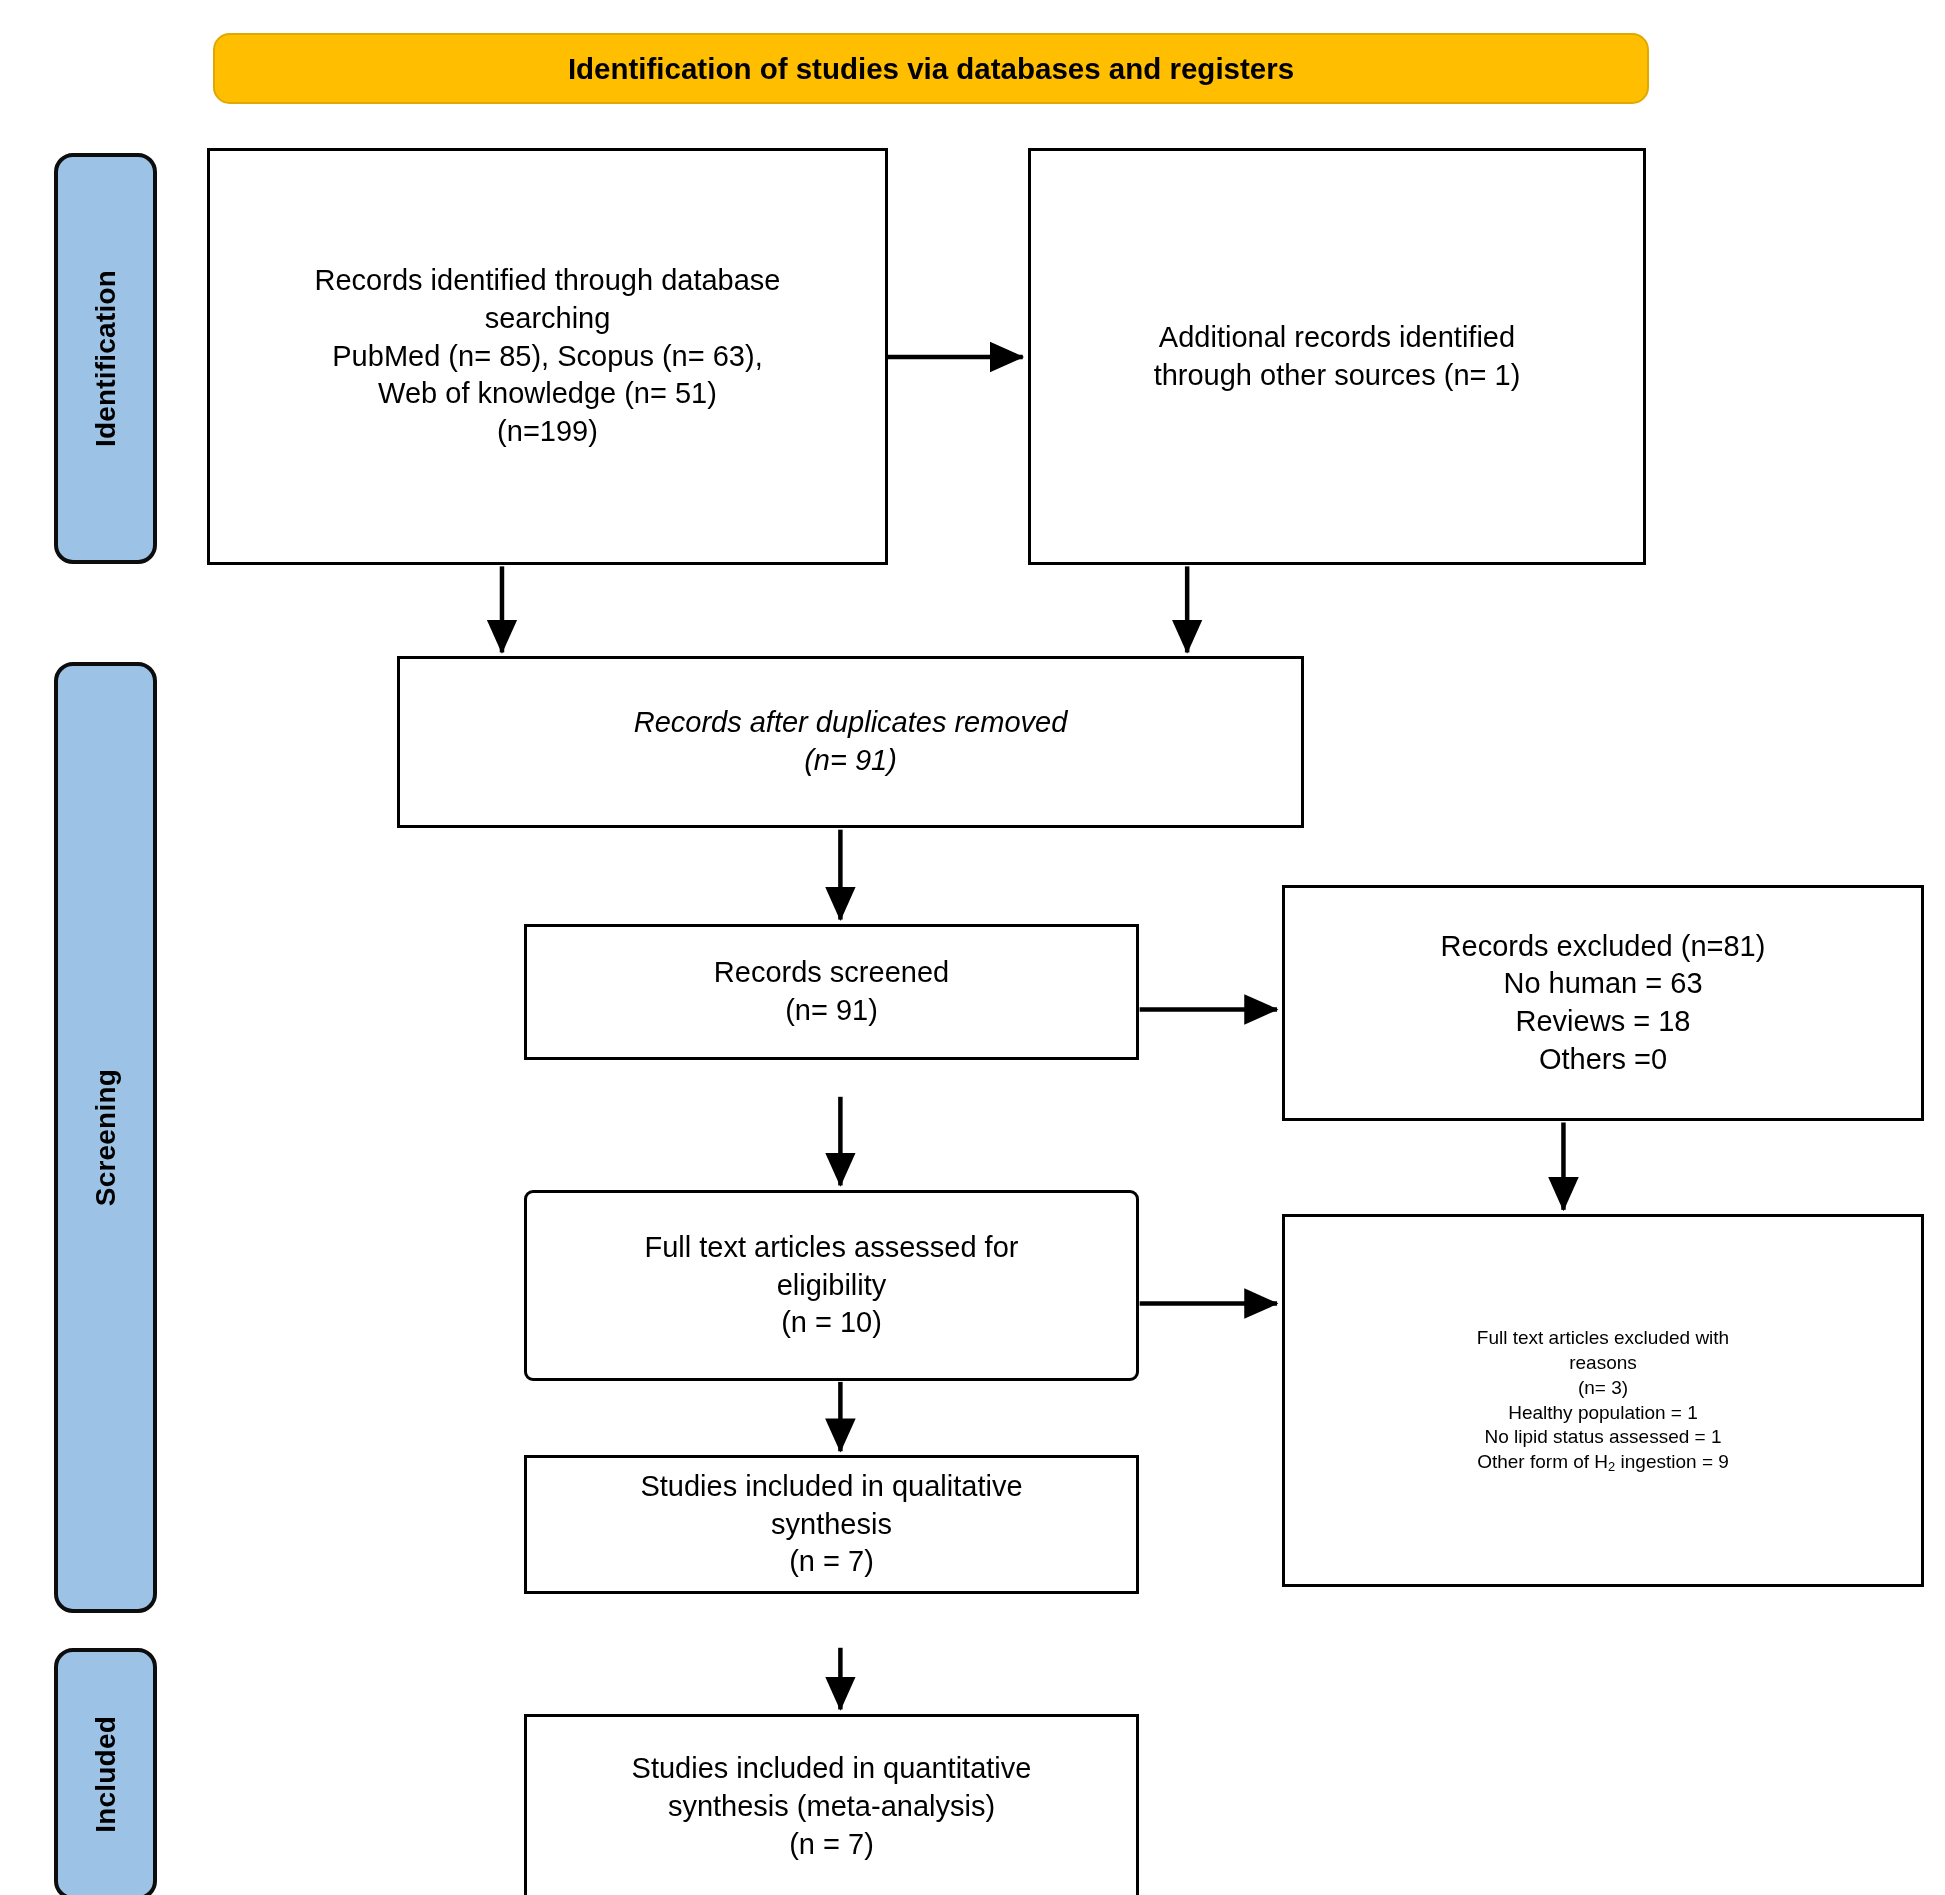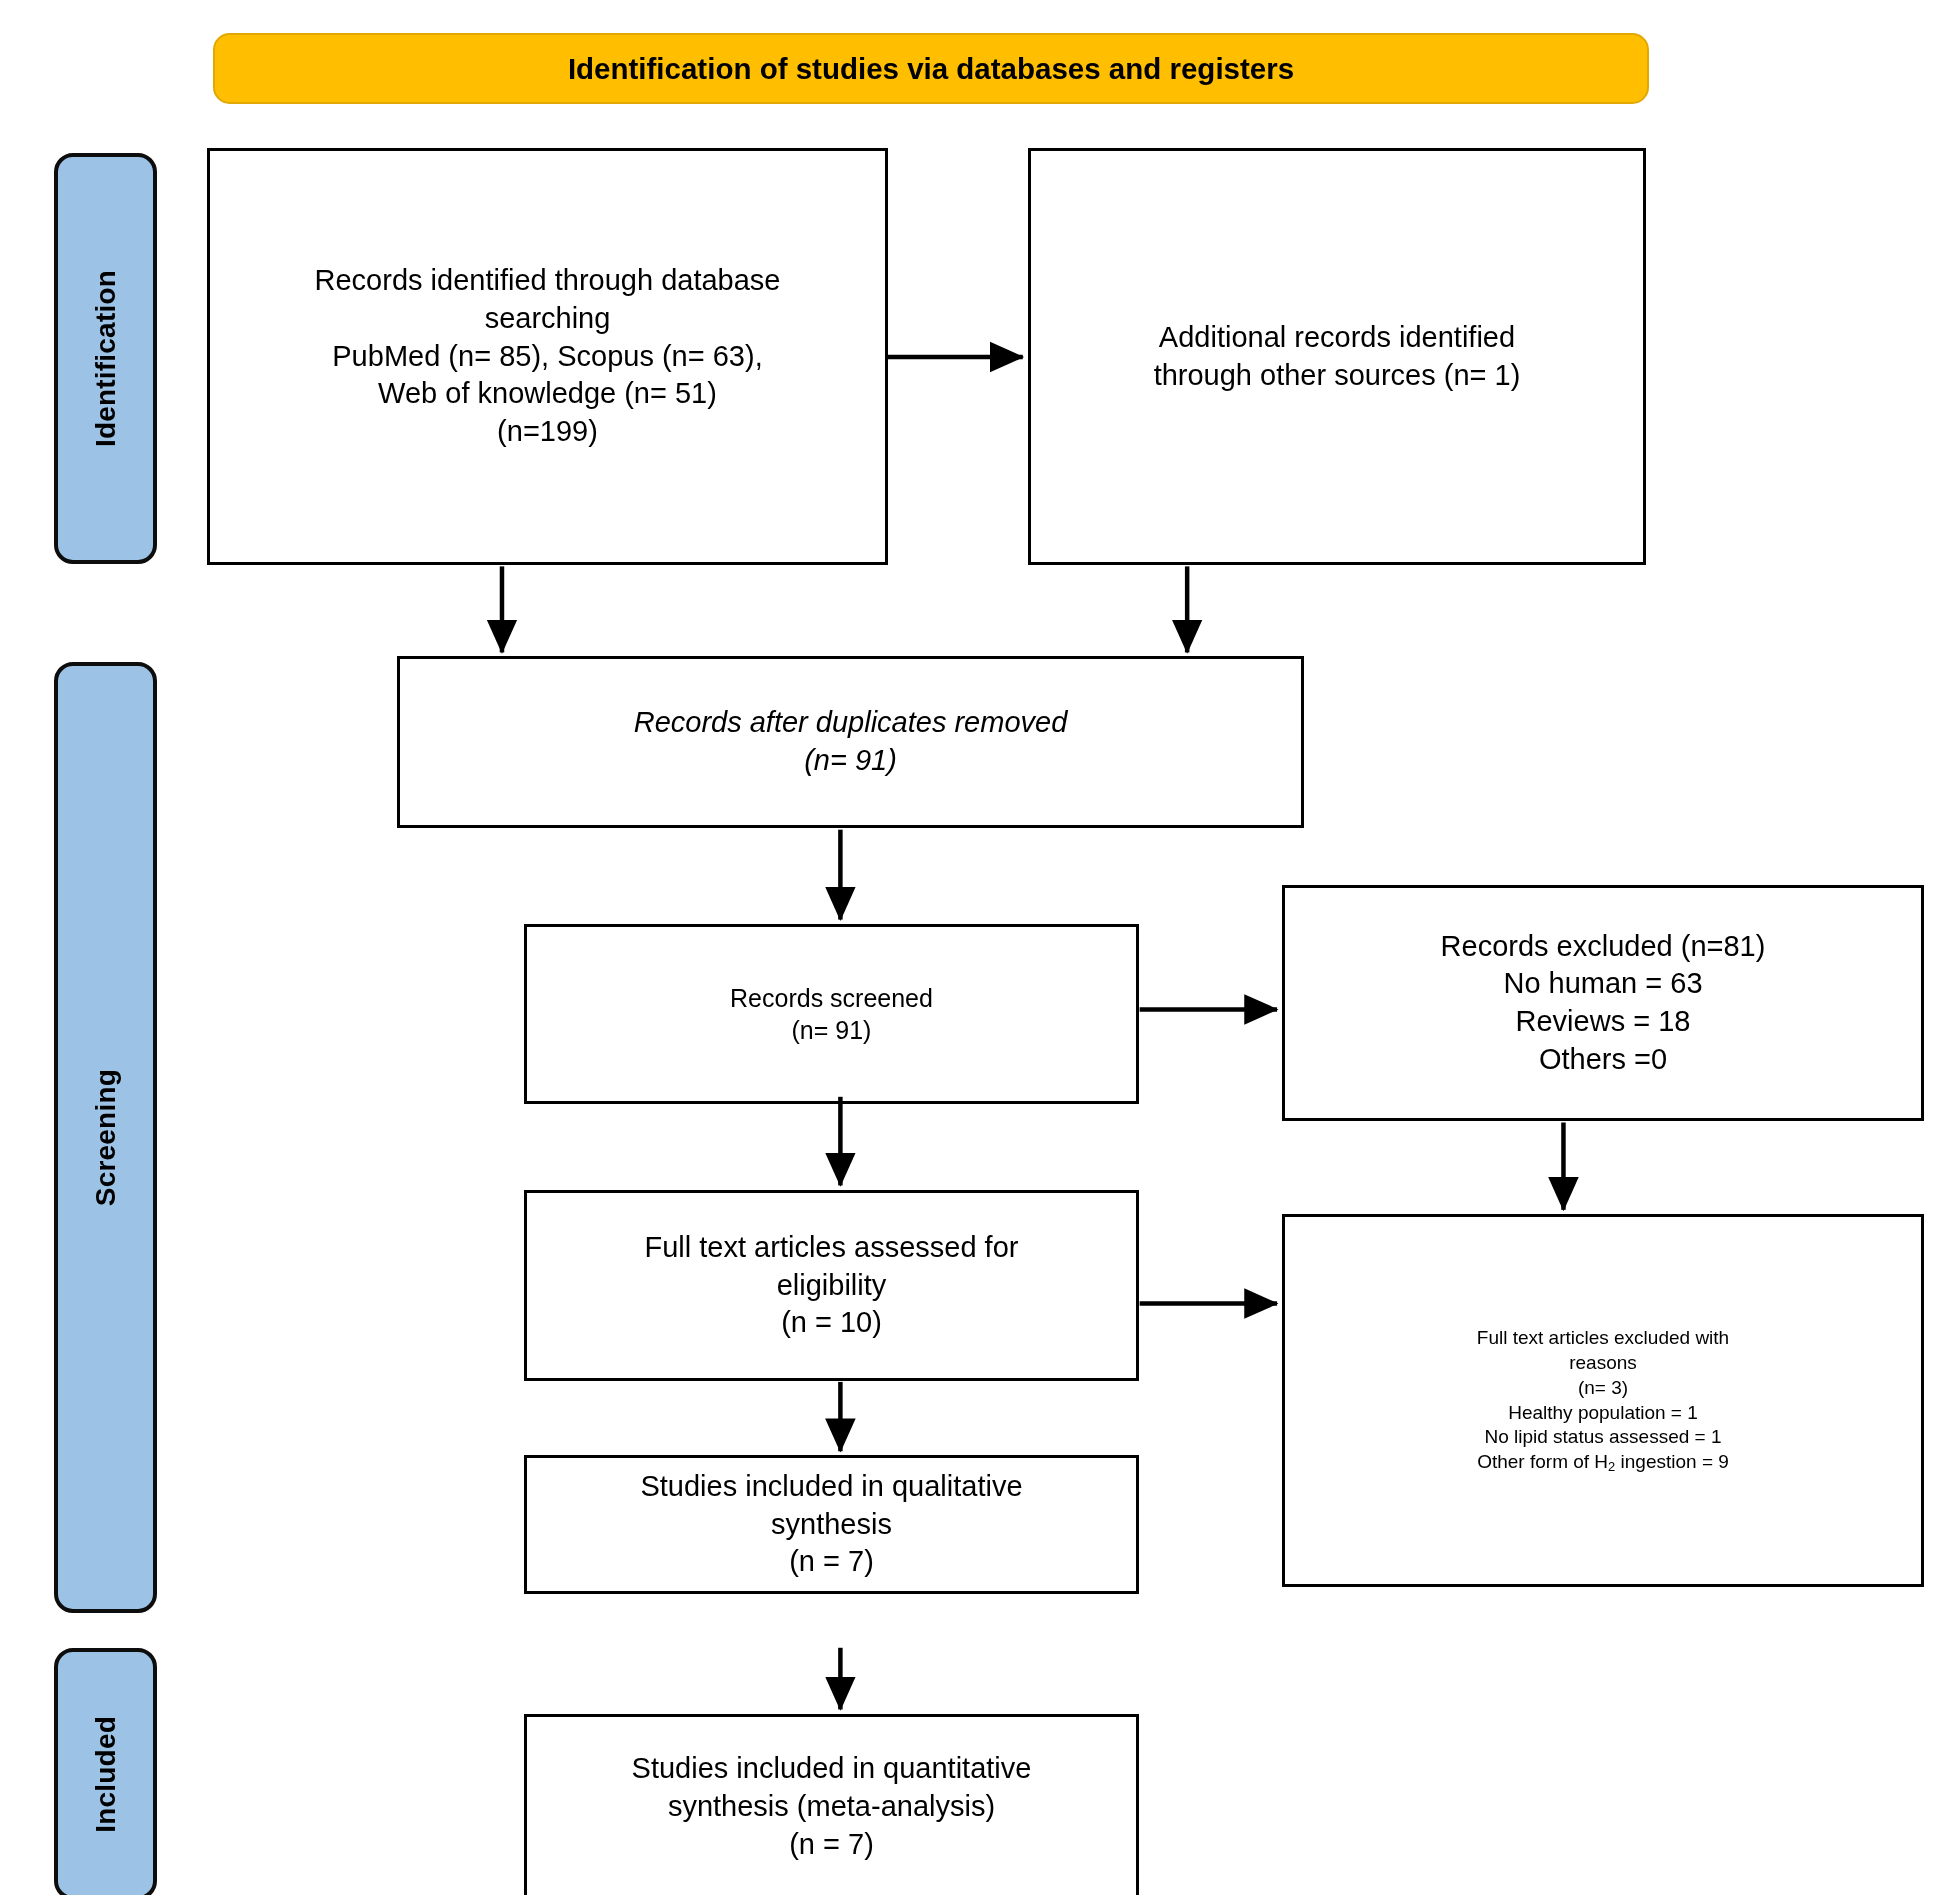--- a/index.html
+++ b/index.html
@@ -121,33 +121,33 @@
   <div class="flow-box" style="left:1028px; top:148px; width:618px; height:417px; font-size:29px;">
     <span class="box-text">Additional records identified
 through other sources (n= 1)</span>
   </div>
 
   <div class="flow-box" style="left:397px; top:656px; width:907px; height:172px; font-size:29px;font-style:italic;">
     <span class="box-text">Records after duplicates removed
 (n= 91)</span>
   </div>
 
-  <div class="flow-box" style="left:524px; top:924px; width:615px; height:180px; font-size:25px;">
+  <div class="flow-box" style="left:524px; top:924px; width:615px; height:136px; font-size:29px;">
     <span class="box-text">Records screened
 (n= 91)</span>
   </div>
 
   <div class="flow-box" style="left:1282px; top:885px; width:642px; height:236px; font-size:29px;">
     <span class="box-text">Records excluded (n=81)
 No human = 63
 Reviews = 18
 Others =0</span>
   </div>
 
-  <div class="flow-box" style="left:524px; top:1190px; width:615px; height:191px; font-size:29px;">
+  <div class="flow-box" style="left:524px; top:1190px; width:615px; height:191px; font-size:29px;border-radius:9px;">
     <span class="box-text">Full text articles assessed for
 eligibility
 (n = 10)</span>
   </div>
 
   <div class="flow-box" style="left:1282px; top:1214px; width:642px; height:373px; font-size:19px;">
     <span class="box-text"><span>Full text articles excluded with
 reasons
 (n= 3)
 Healthy population = 1

